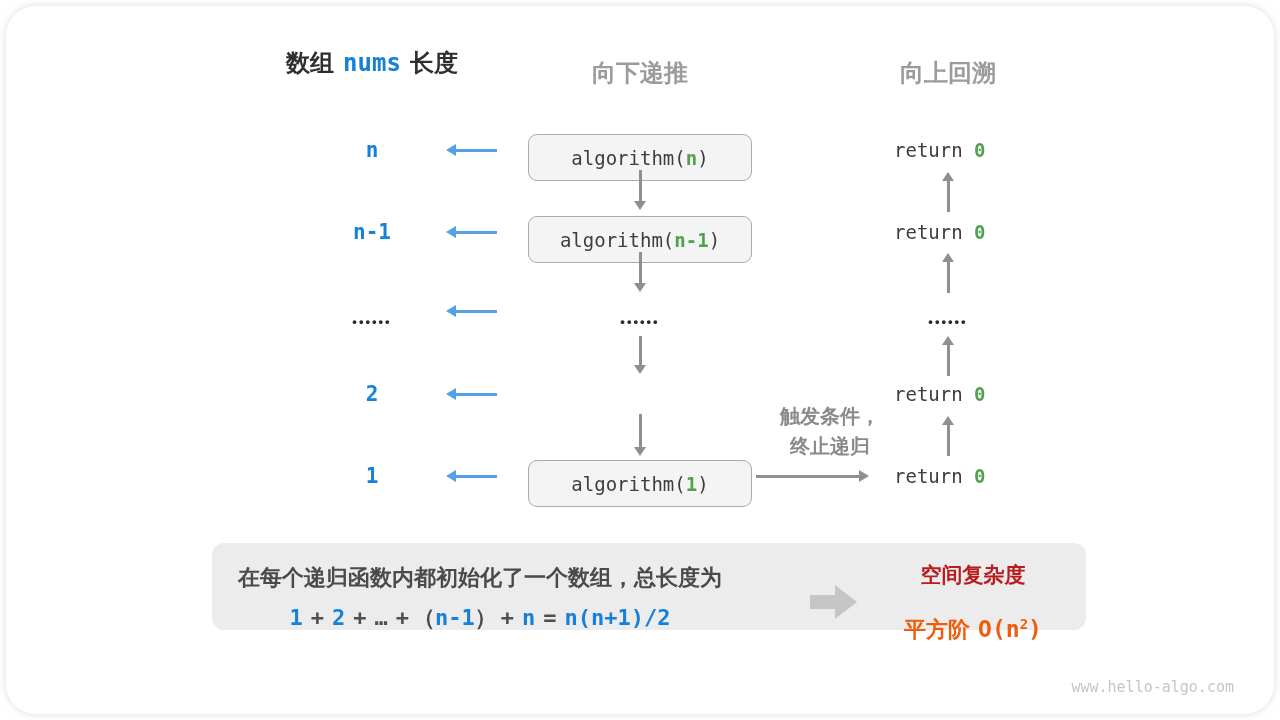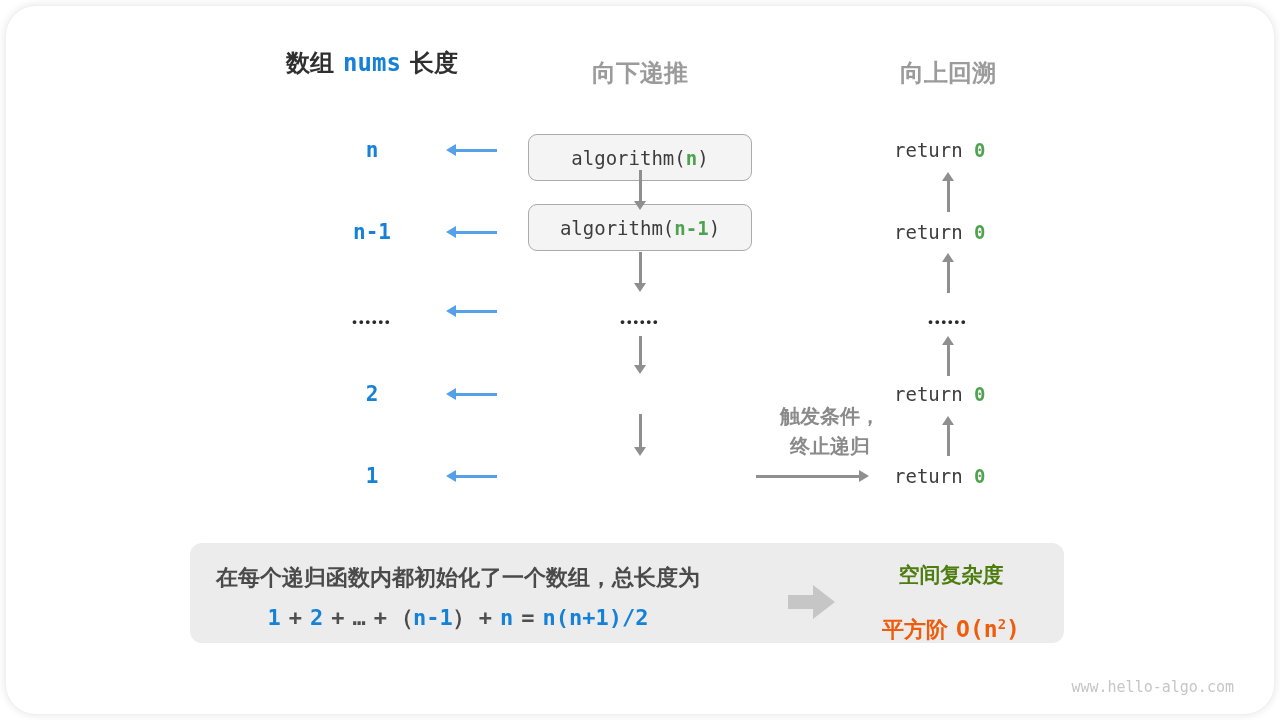--- a/index.html
+++ b/index.html
@@ -34,32 +34,32 @@
 
   .v-arrow { position:absolute; width:2.5px; background:#8f8f8f; }
   .v-arrow.down::after { content:""; position:absolute; bottom:-8px; left:50%; transform:translateX(-50%);
          border:6px solid transparent; border-bottom:0; border-top:9px solid #8f8f8f; }
   .v-arrow.up::before { content:""; position:absolute; top:-8px; left:50%; transform:translateX(-50%);
          border:6px solid transparent; border-top:0; border-bottom:9px solid #8f8f8f; }
 
   .note { position:absolute; transform:translateX(-50%); text-align:center; font-size:20px;
           font-weight:700; color:#8a8a8a; line-height:30px; white-space:nowrap;margin-left:16px; }
 
-  .panel { position:absolute; left:190px; top:543px; width:874px; height:100px;
+  .panel { position:absolute; left:212px; top:543px; width:874px; height:87px;
            background:#ececec; border-radius:12px; }
   .panel .line1 { position:absolute; left:268px; top:20px; transform:translateX(-50%);
            font-size:22px; font-weight:600; color:#4a4a4a; white-space:nowrap; }
   .panel .formula { position:absolute; left:268px; top:60px; transform:translateX(-50%);
            font-family:"DejaVu Sans Mono",monospace; font-weight:700; font-size:22px; white-space:nowrap; }
   .ftok { margin:0 4px; }
   .ftok.b { color:#1681d6; }
   .ftok.d { color:#4f4f4f; }
   .ftok.p { font-family:"Liberation Sans",sans-serif; color:#4a4a4a; margin:0; }
   .panel .ctitle { position:absolute; left:761px; top:18px; transform:translateX(-50%);
-           font-size:21px; font-weight:700; color:#4d7c0f; white-space:nowrap; }
+           font-size:21px; font-weight:700; color:#b91c1c; white-space:nowrap; }
   .panel .cvalue { position:absolute; left:761px; top:56px; transform:translateX(-50%);
            font-size:22px; font-weight:700; color:#ee5c0c; white-space:nowrap;margin-top:16px; }
   .cvalue .bigO { font-family:"DejaVu Sans Mono",monospace; font-size:23px; margin-left:8px; }
   .cvalue .sup { font-size:14px; position:relative; top:-8px; }
   .block-arrow { position:absolute; left:598px; top:41px; }
 
   .watermark { position:absolute; right:46px; top:678px; font-family:"DejaVu Sans Mono",monospace;
            font-size:15px; color:#c6c6c6; }
 </style>
 </head>
@@ -76,36 +76,39 @@
 
   <div class="len" style="left:372px; top:150px;">n</div>
   <div class="h-arrow blue" style="left:455px; top:149px; width:42px;"></div>
   <div class="box" style="left:528px; top:134px;">
     <span class="code"><span>algorithm(</span><span class="green">n</span><span>)</span></span>
   </div>
   <div class="ret" style="left:894px; top:150px;"><span>return </span><span class="green">0</span></div>
 
   <div class="len" style="left:372px; top:232px;">n-1</div>
   <div class="h-arrow blue" style="left:455px; top:231px; width:42px;"></div>
-  <div class="box" style="left:528px; top:204px;">
+  <div class="box" style="left:528px; top:216px;">
     <span class="code"><span>algorithm(</span><span class="green">n-1</span><span>)</span></span>
   </div>
   <div class="ret" style="left:894px; top:232px;"><span>return </span><span class="green">0</span></div>
 
   <div class="dots" style="left:372px; top:321px;">••••••</div>
   <div class="h-arrow blue" style="left:455px; top:310px; width:42px;"></div>
   <div class="dots" style="left:640px; top:321px;">••••••</div>
   <div class="dots" style="left:948px; top:321px;">••••••</div>
 
   <div class="len" style="left:372px; top:394px;">2</div>
   <div class="h-arrow blue" style="left:455px; top:393px; width:42px;"></div>
   <div class="ret" style="left:894px; top:394px;"><span>return </span><span class="green">0</span></div>
 
   <div class="len" style="left:372px; top:476px;">1</div>
   <div class="h-arrow blue" style="left:455px; top:475px; width:42px;"></div>
+  <div class="box" style="left:528px; top:460px;">
+    <span class="code"><span>algorithm(</span><span class="green">1</span><span>)</span></span>
+  </div>
   <div class="ret" style="left:894px; top:476px;"><span>return </span><span class="green">0</span></div>
 
   <div class="v-arrow down" style="left:639px; top:170px; height:32px;"></div>
   <div class="v-arrow down" style="left:639px; top:252px; height:32px;"></div>
   <div class="v-arrow down" style="left:639px; top:336px; height:30px;"></div>
   <div class="v-arrow down" style="left:639px; top:414px; height:34px;"></div>
 
   <div class="v-arrow up" style="left:947px; top:180px; height:32px;"></div>
   <div class="v-arrow up" style="left:947px; top:261px; height:32px;"></div>
   <div class="v-arrow up" style="left:947px; top:344px; height:32px;"></div>

